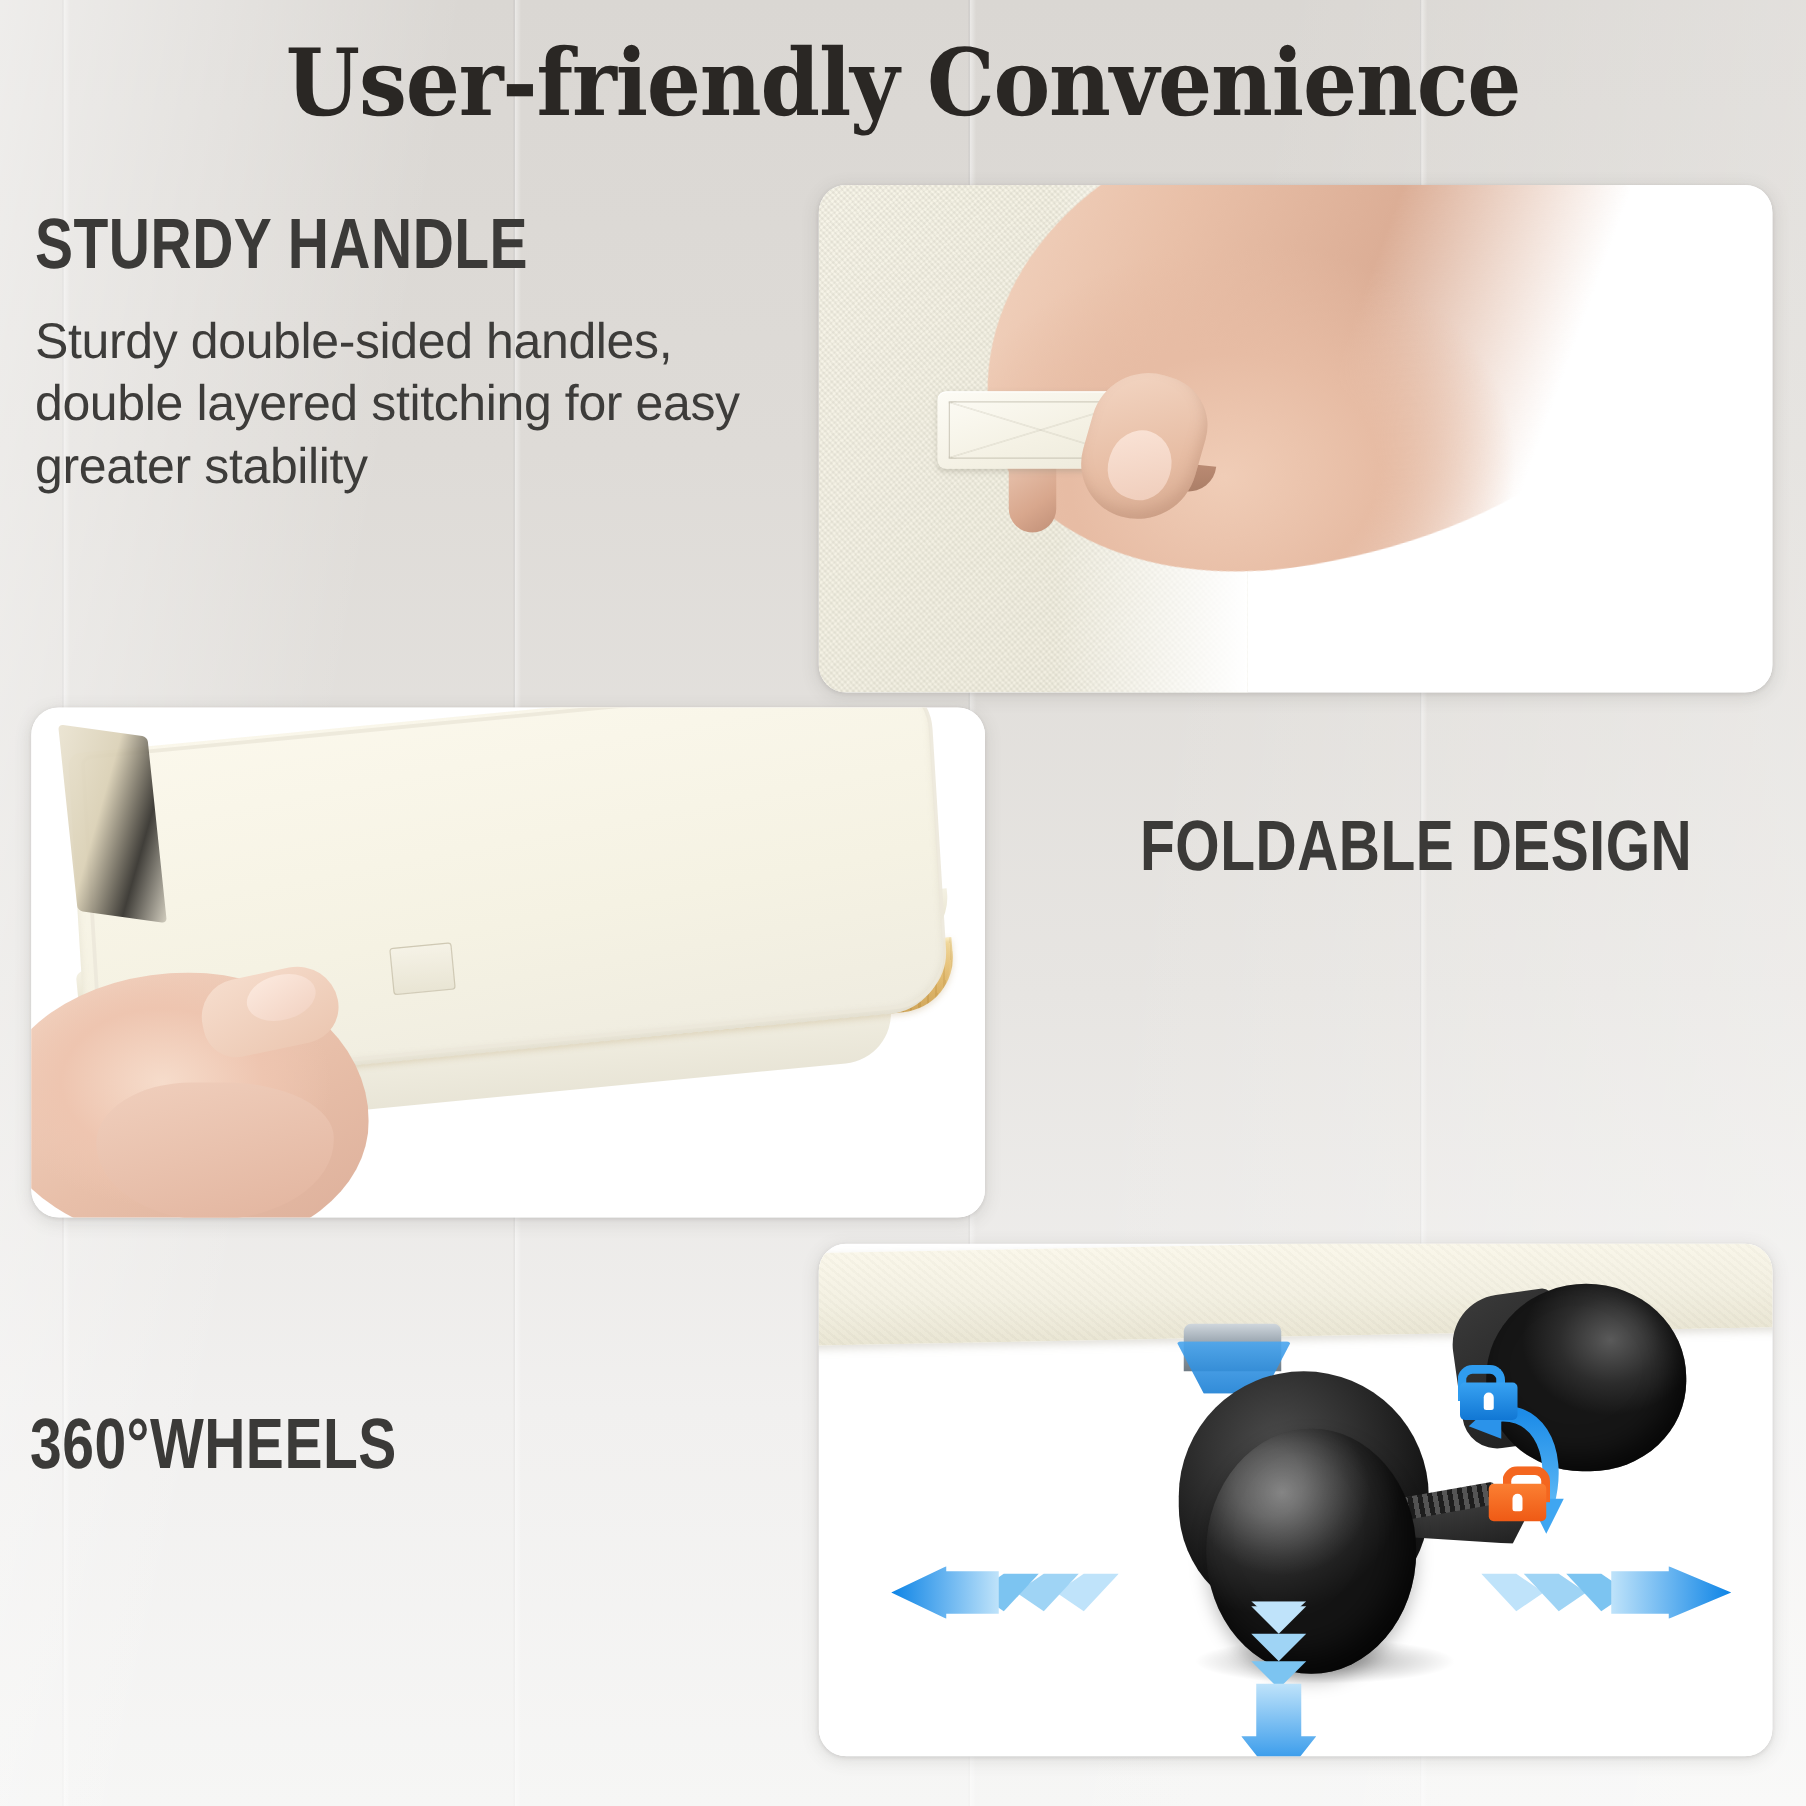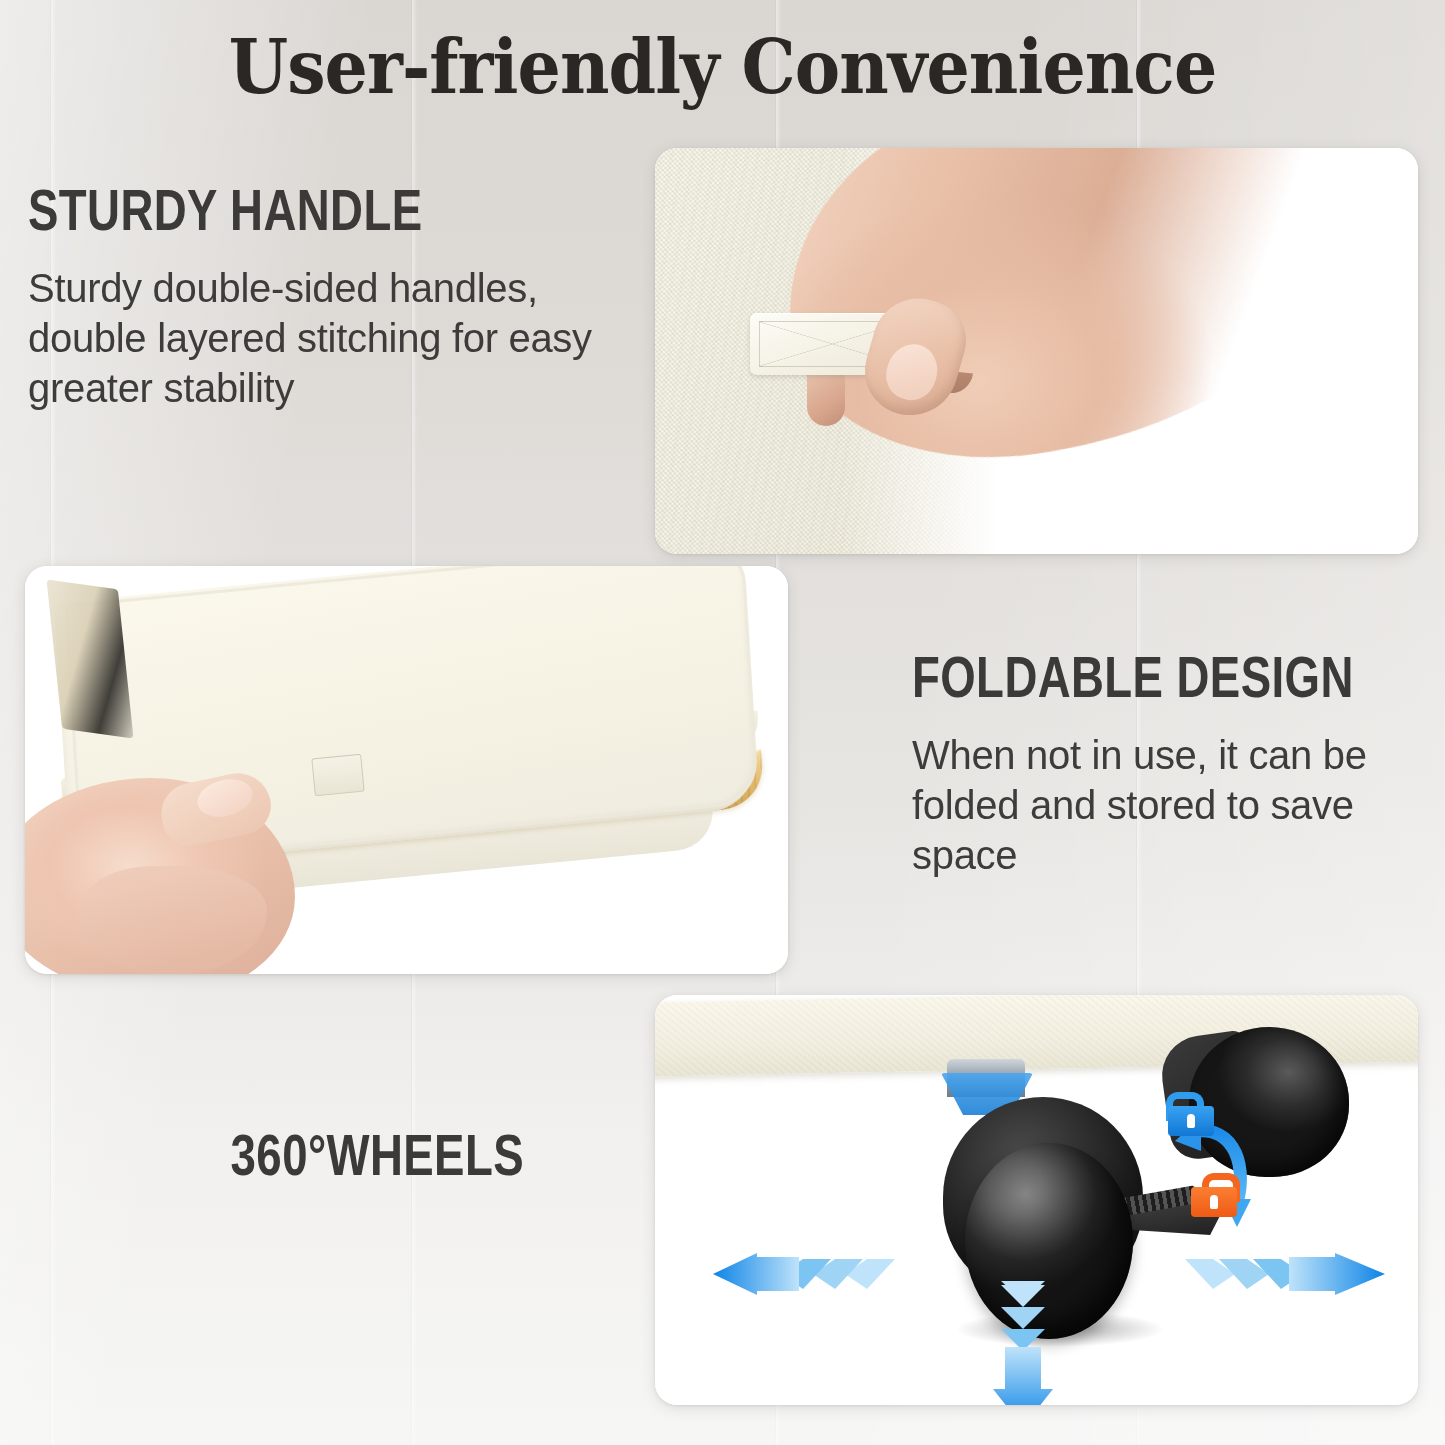--- a/index.html
+++ b/index.html
@@ -62,23 +62,23 @@
   }
   .block p{
     margin:0;
     font-family:"Liberation Sans",sans-serif;
     font-size:40px;
     line-height:1.25;
     color:#3d3c3a;
     letter-spacing:-.3px;
   }
 
-  .blk-handle{left:28px;top:183px;width:600px;}
+  .blk-handle{left:28px;top:168px;width:600px;}
   .blk-fold{left:912px;top:650px;width:520px;}
-  .blk-wheels{left:44px;top:1128px;width:600px;text-align:right;}
+  .blk-wheels{left:24px;top:1128px;width:600px;}
 
   
   .card{
     position:absolute;
     background:#fff;
     border-radius:22px;
     overflow:hidden;
     box-shadow:0 3px 14px rgba(90,85,80,.16), 0 1px 3px rgba(90,85,80,.12);
   }
   .card-handle{left:655px;top:148px;width:763px;height:406px;}
@@ -333,21 +333,20 @@
 
   <div class="headline">User-friendly Convenience</div>
 
   <div class="block blk-handle">
     <h2>STURDY HANDLE</h2>
     <p>Sturdy double-sided handles, double layered stitching for easy greater stability</p>
   </div>
 
   <div class="block blk-fold">
     <h2>FOLDABLE DESIGN</h2>
-    <p>When not in use, it can be folded and stored to save space</p>
   </div>
 
   <div class="block blk-wheels">
     <h2>360°WHEELS</h2>
   </div>
 
   <div class="card card-handle">
     <div class="c1-white"></div>
     <div class="c1-fabric"></div>
     <div class="c1-hand"></div>

